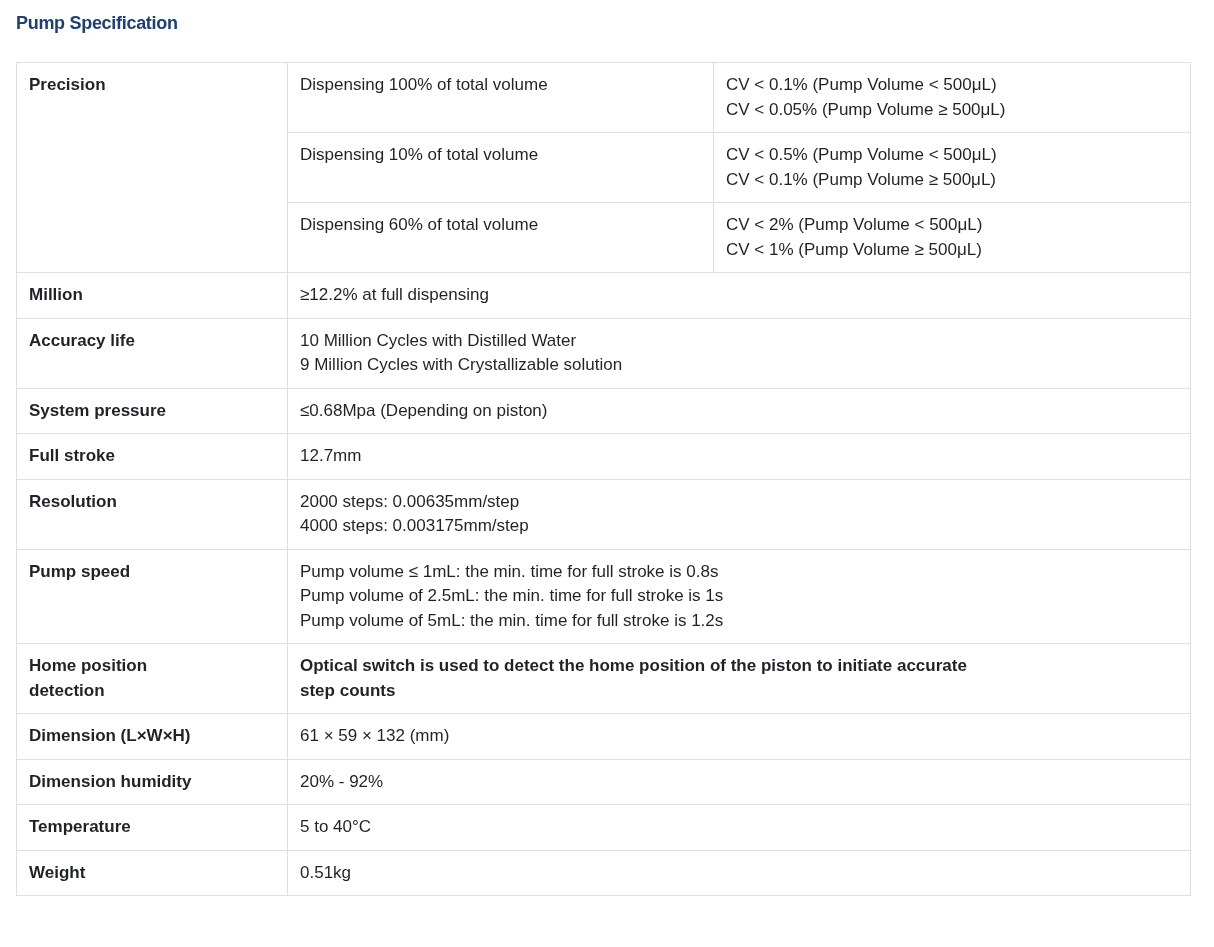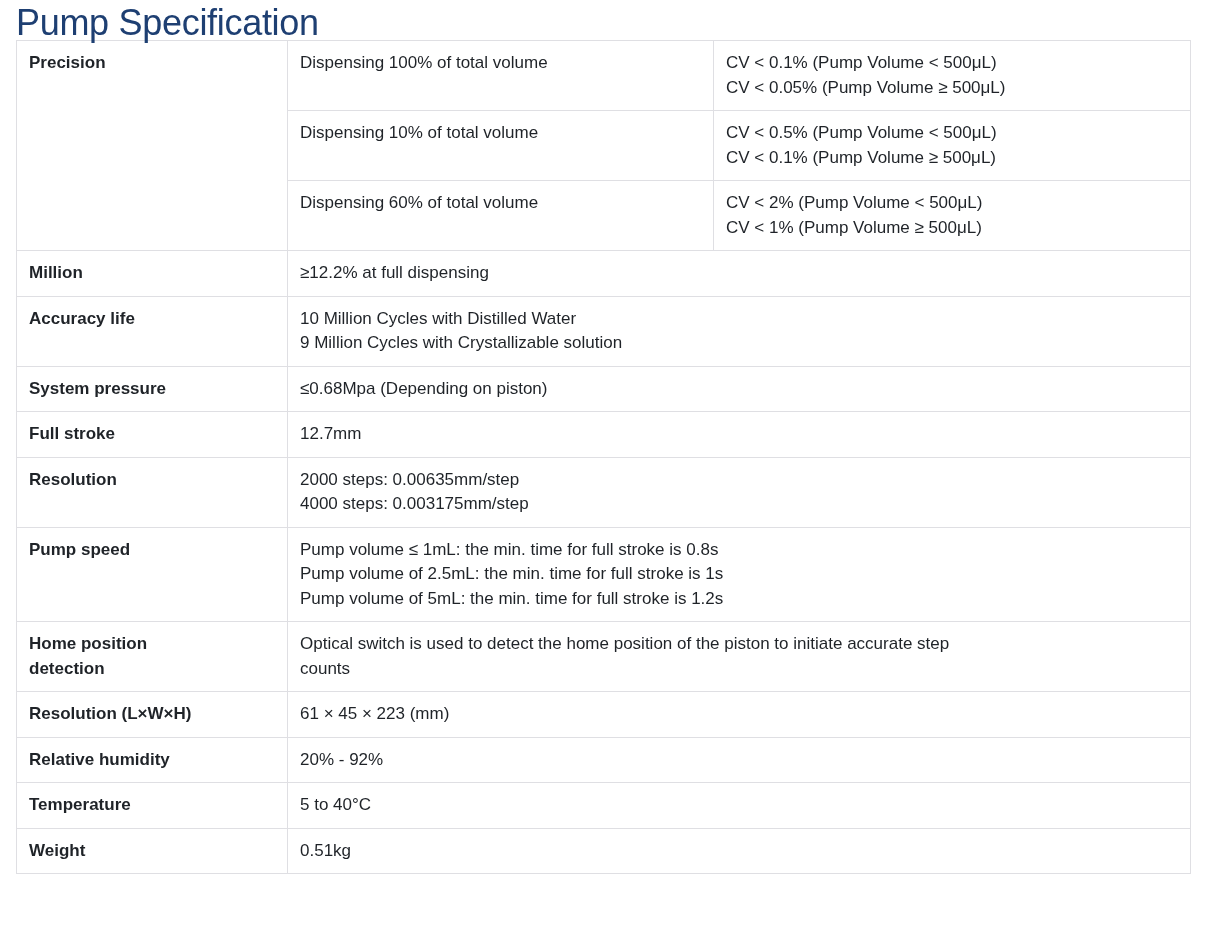--- a/index.html
+++ b/index.html
@@ -11,47 +11,49 @@
   }
   .page {
     width: 1214px;
     height: 947px;
     box-sizing: border-box;
     padding: 6px 16px 0 16px;
     background: #ffffff;
   }
   .title {
     margin: 0;
-    font-size: 36px;
-    font-weight: 400;
+    font-size: 18px;
+    font-weight: 700;
     letter-spacing: -0.3px;
     color: #1e3f72;
     line-height: 34px;
   }
   table.spec-table {
     border-collapse: collapse;
     table-layout: fixed;
     width: 1174px;
+    margin-top: 22px;
   }
   .spec-table td {
     border: 1px solid #dfdfe3;
     padding: 10px 12px;
     font-size: 17px;
     line-height: 24.5px;
     vertical-align: top;
     word-wrap: break-word;
   }
   .spec-table td.label {
     font-weight: 700;
   }
   .label-text.narrow {
     max-width: 150px;
   }
   .value-text.narrow {
     max-width: 680px;
+    font-weight: bold;
   }
 </style>
 </head>
 <body>
 
 <div class="page">
 
   <h1 class="title">Pump Specification</h1>
 
   <table class="spec-table">
@@ -155,30 +157,30 @@
         <td class="label">
           <div class="label-text narrow">Home position detection</div>
         </td>
         <td colspan="2">
           <div class="value-text narrow">Optical switch is used to detect the home position of the piston to initiate accurate step counts</div>
         </td>
       </tr>
 
       <tr>
         <td class="label">
-          <div class="label-text">Resolution (L×W×H)</div>
-        </td>
-        <td colspan="2">
-          <div class="value-text">61 × 45 × 223 (mm)</div>
-        </td>
-      </tr>
-
-      <tr>
-        <td class="label">
-          <div class="label-text">Relative humidity</div>
+          <div class="label-text">Dimension (L×W×H)</div>
+        </td>
+        <td colspan="2">
+          <div class="value-text">61 × 59 × 132 (mm)</div>
+        </td>
+      </tr>
+
+      <tr>
+        <td class="label">
+          <div class="label-text">Dimension humidity</div>
         </td>
         <td colspan="2">
           <div class="value-text">20% - 92%</div>
         </td>
       </tr>
 
       <tr>
         <td class="label">
           <div class="label-text">Temperature</div>
         </td>

